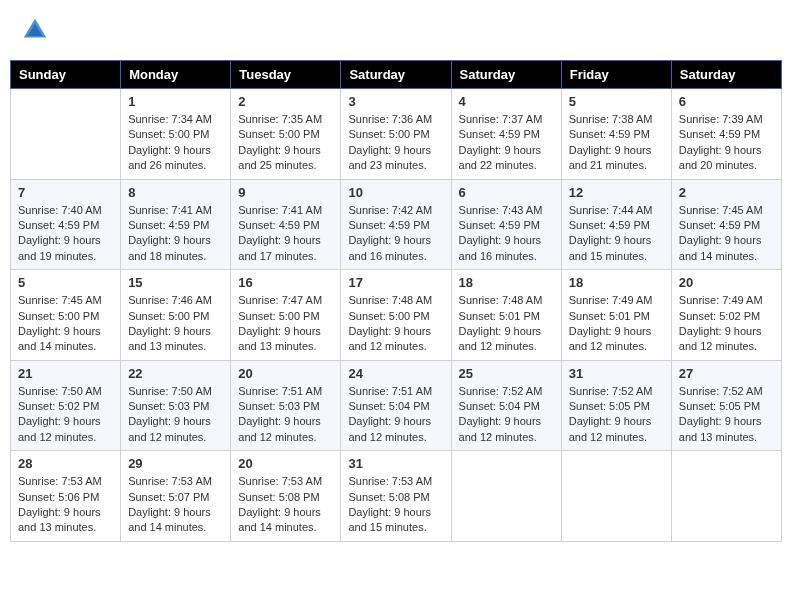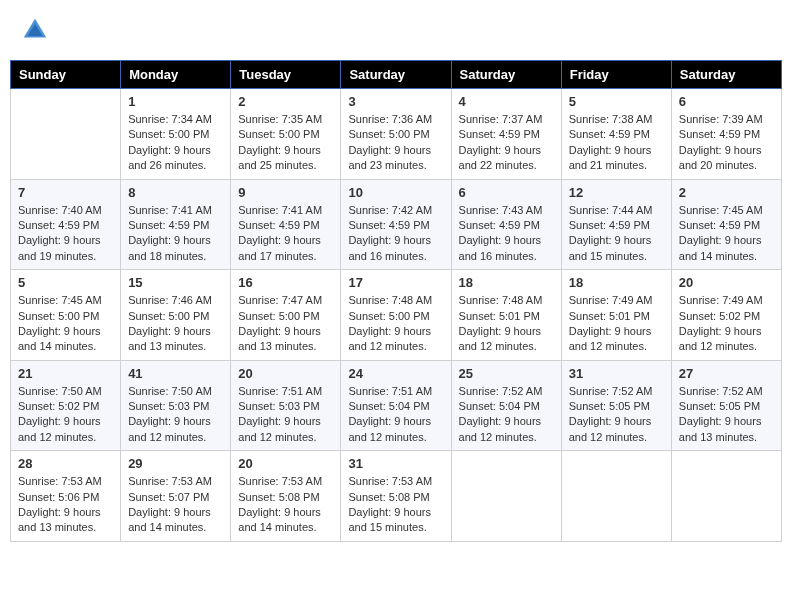--- a/index.html
+++ b/index.html
@@ -208,21 +208,21 @@
           <span class="day-num">20</span>
           <div class="day-info">Sunrise: 7:49 AM<br>Sunset: 5:02 PM<br>Daylight: 9 hours<br>and 12 minutes.</div>
         </td>
       </tr>
       <tr>
         <td>
           <span class="day-num">21</span>
           <div class="day-info">Sunrise: 7:50 AM<br>Sunset: 5:02 PM<br>Daylight: 9 hours<br>and 12 minutes.</div>
         </td>
         <td>
-          <span class="day-num">41</span>
+          <span class="day-num">22</span>
           <div class="day-info">Sunrise: 7:50 AM<br>Sunset: 5:03 PM<br>Daylight: 9 hours<br>and 12 minutes.</div>
         </td>
         <td>
           <span class="day-num">20</span>
           <div class="day-info">Sunrise: 7:51 AM<br>Sunset: 5:03 PM<br>Daylight: 9 hours<br>and 12 minutes.</div>
         </td>
         <td>
           <span class="day-num">24</span>
           <div class="day-info">Sunrise: 7:51 AM<br>Sunset: 5:04 PM<br>Daylight: 9 hours<br>and 12 minutes.</div>
         </td>

